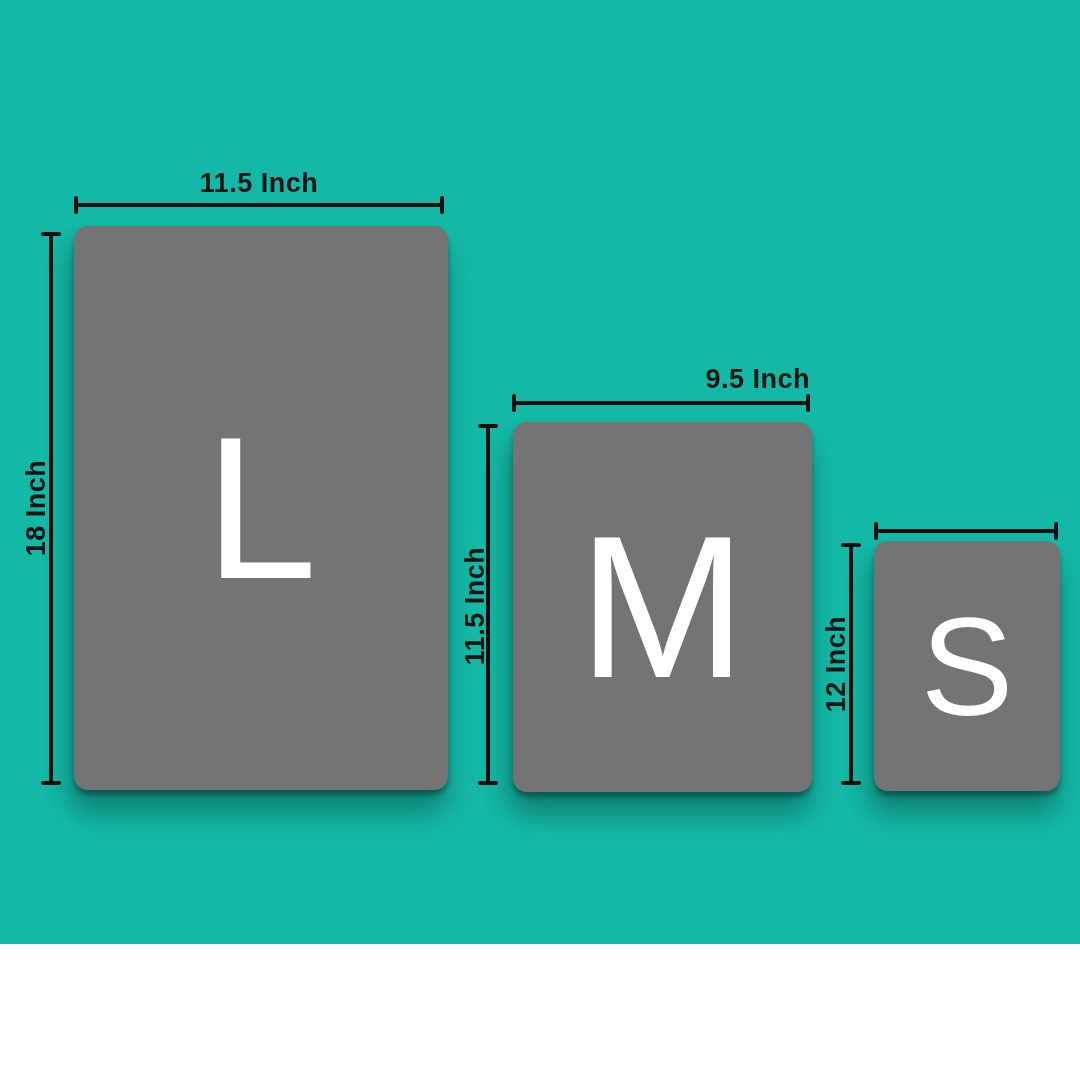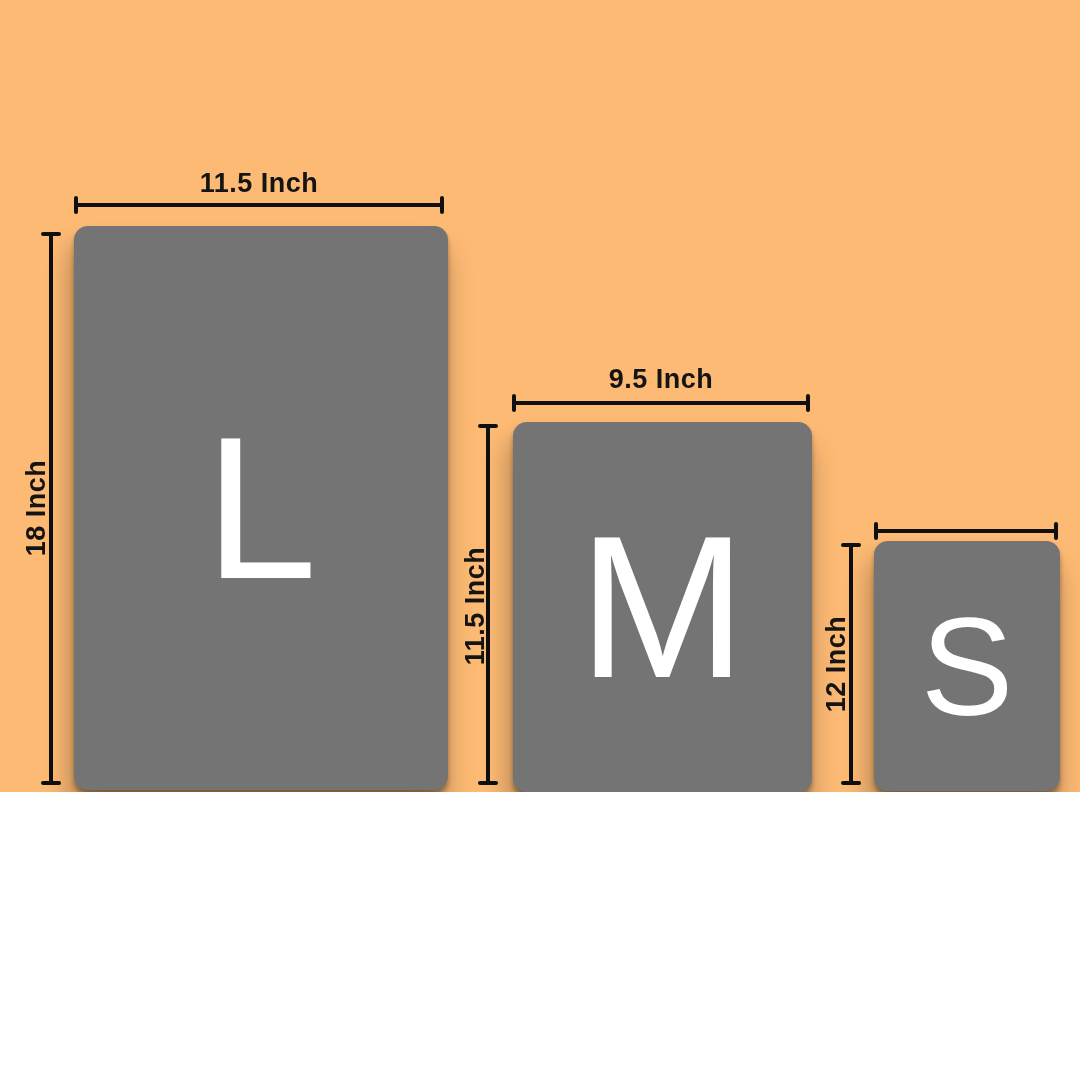--- a/index.html
+++ b/index.html
@@ -3,22 +3,22 @@
 <meta charset="utf-8">
 <style>
   html, body {
     margin: 0;
     padding: 0;
     background: #ffffff;
   }
   #canvas {
     position: relative;
     width: 1080px;
-    height: 792px;
-    background: #fdba74;
+    height: 944px;
+    background: #14b8a6;
     overflow: hidden;
     font-family: "Liberation Sans", sans-serif;
   }
 
   
   .panel {
     position: absolute;
     background: #747474;
     border-radius: 14px;
     display: flex;
@@ -83,21 +83,21 @@
   .panel-large   { left: 74px;  top: 226px; width: 374px; height: 564px; }
   .panel-large .letter { font-size: 202px; }
   .hlabel-large  { left: 74px;  top: 168px; width: 370px; }
   .hdim-large    { left: 74px;  top: 196px; width: 370px; height: 18px; }
   .vdim-large    { left: 41px;  top: 232px; width: 20px;  height: 553px; }
   .vlabel-large  { left: 36px;  top: 508px; }
 
   
   .panel-medium  { left: 513px; top: 422px; width: 299px; height: 370px; }
   .panel-medium .letter { font-size: 202px; }
-  .hlabel-medium { left: 512px; top: 364px; width: 298px; }
+  .hlabel-medium { left: 512px; top: 364px; width: 298px; text-align: right; }
   .hdim-medium   { left: 512px; top: 394px; width: 298px; height: 18px; }
   .vdim-medium   { left: 478px; top: 424px; width: 20px;  height: 361px; }
   .vlabel-medium { left: 475px; top: 606px; }
 
   
   .panel-small   { left: 874px; top: 541px; width: 186px; height: 250px; }
   .panel-small .letter { font-size: 139px; }
   .hlabel-small  { left: 874px; top: 496px; width: 184px; }
   .hdim-small    { left: 874px; top: 522px; width: 184px; height: 18px; }
   .vdim-small    { left: 841px; top: 543px; width: 20px;  height: 242px; }

